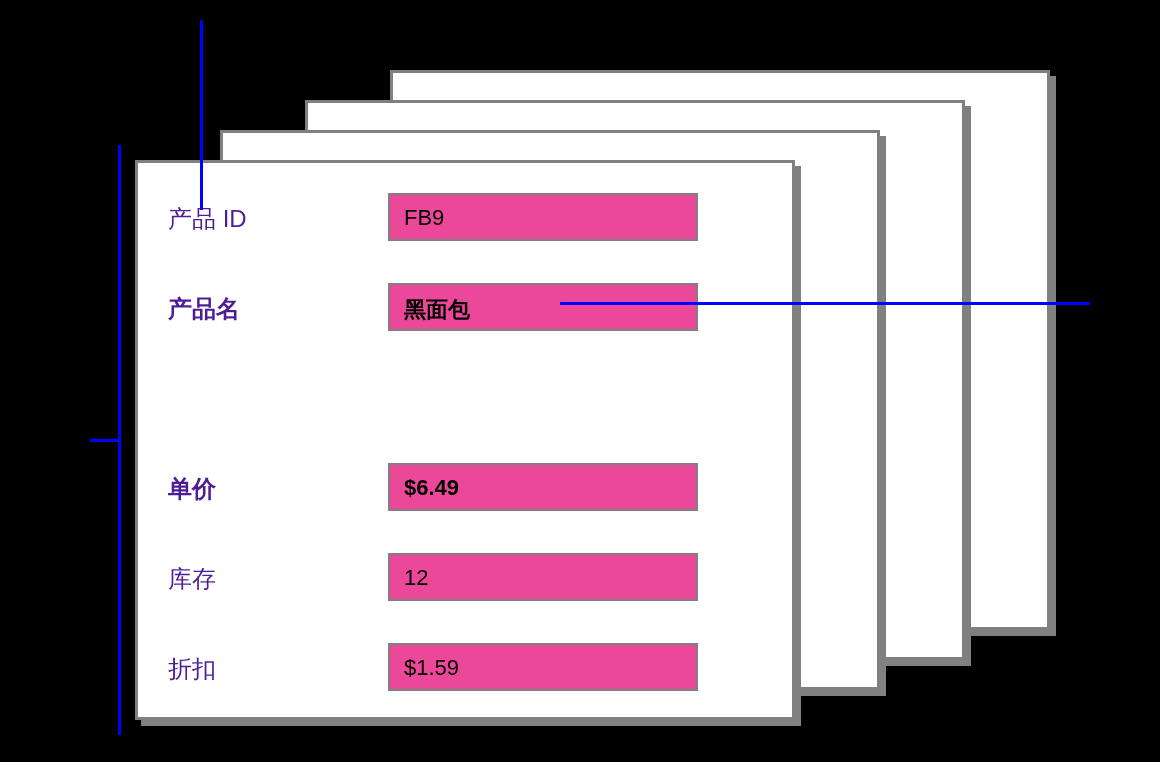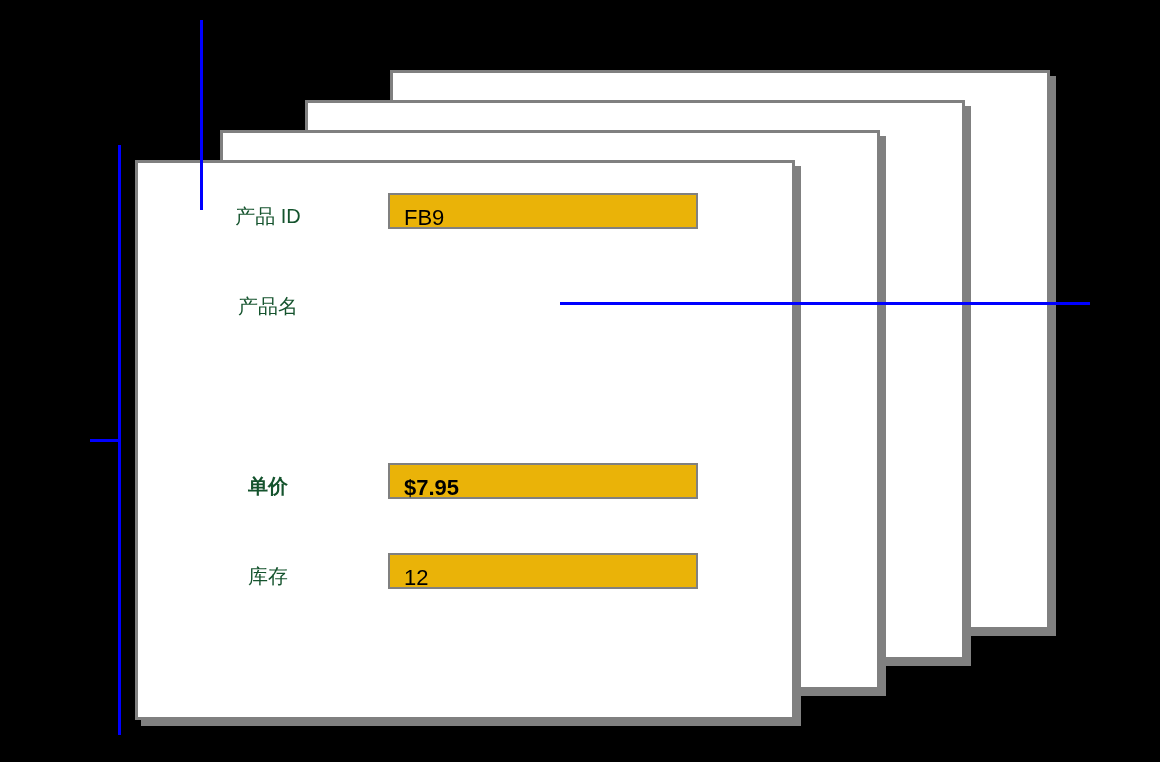--- a/index.html
+++ b/index.html
@@ -35,38 +35,37 @@
       position: absolute;
       left: 0;
       width: 100%;
       height: 50px;
     }
     .row .lbl {
       position: absolute;
       left: 30px;
       top: 10px;
       width: 200px;
-      font-size: 20px;
-      color: #14532d;
-      text-align: center;
+      font-size: 24px;
+      color: #4c1d95;
     }
     .row .val {
       position: absolute;
       left: 250px;
       top: 0;
       width: 310px;
-      height: 36px;
+      height: 48px;
       border: 2px solid #808080;
-      background: #eab308;
+      background: #ec4899;
       padding: 10px 14px;
       font-size: 22px;
       color: #000;
     }
     .row.r1 { top: 30px; }
-    .row.r2 { top: 120px; }
+    .row.r2 { top: 120px; font-weight: bold; }
     .row.r3 { top: 210px; }
     .row.r4 { top: 300px; font-weight: bold; }
     .row.r5 { top: 390px; }
     .row.r6 { top: 480px; }
 
     
     .back-fields .val { left: 250px; width: 310px; }
 
     
     .anno {
@@ -179,33 +178,38 @@
   <div class="card card-front">
     <div class="fields">
 
       <div class="row r1">
         <div class="lbl">产品 ID</div>
         <div class="val">FB9</div>
       </div>
 
       <div class="row r2">
         <div class="lbl">产品名</div>
+        <div class="val">黑面包</div>
       </div>
 
 
       <div class="row r4">
         <div class="lbl">单价</div>
-        <div class="val">$7.95</div>
+        <div class="val">$6.49</div>
       </div>
 
       <div class="row r5">
         <div class="lbl">库存</div>
         <div class="val">12</div>
       </div>
 
+      <div class="row r6">
+        <div class="lbl">折扣</div>
+        <div class="val">$1.59</div>
+      </div>
 
     </div>
   </div>
 
   <div class="anno anno-vert-left"></div>
   <div class="anno anno-tick-left"></div>
   <div class="anno anno-vert-top"></div>
   <div class="anno anno-horiz-right"></div>
 
 </div>

